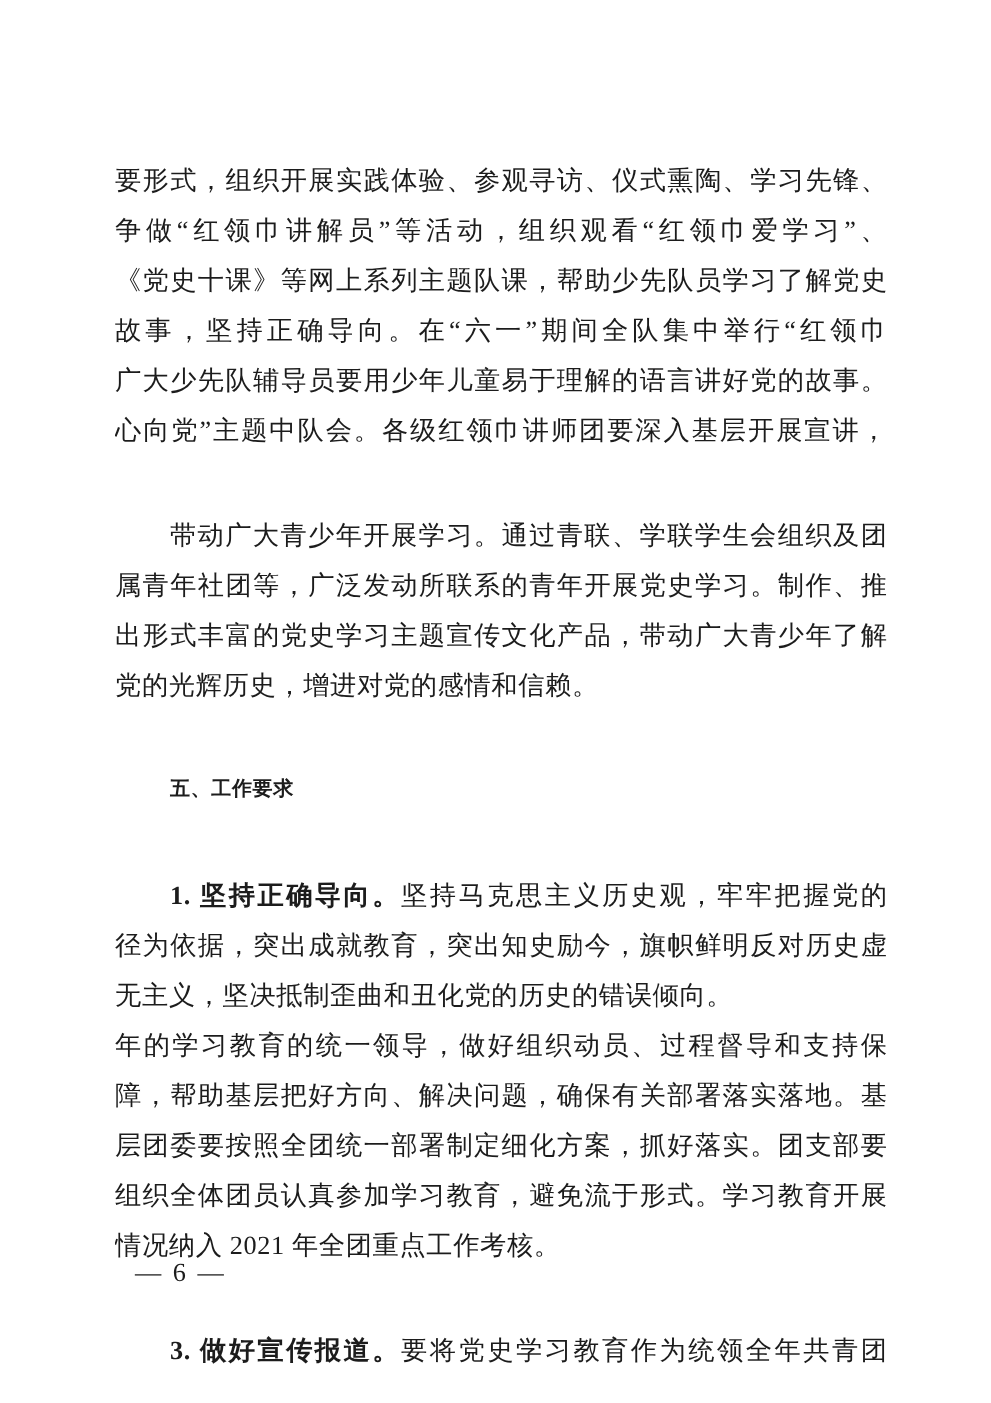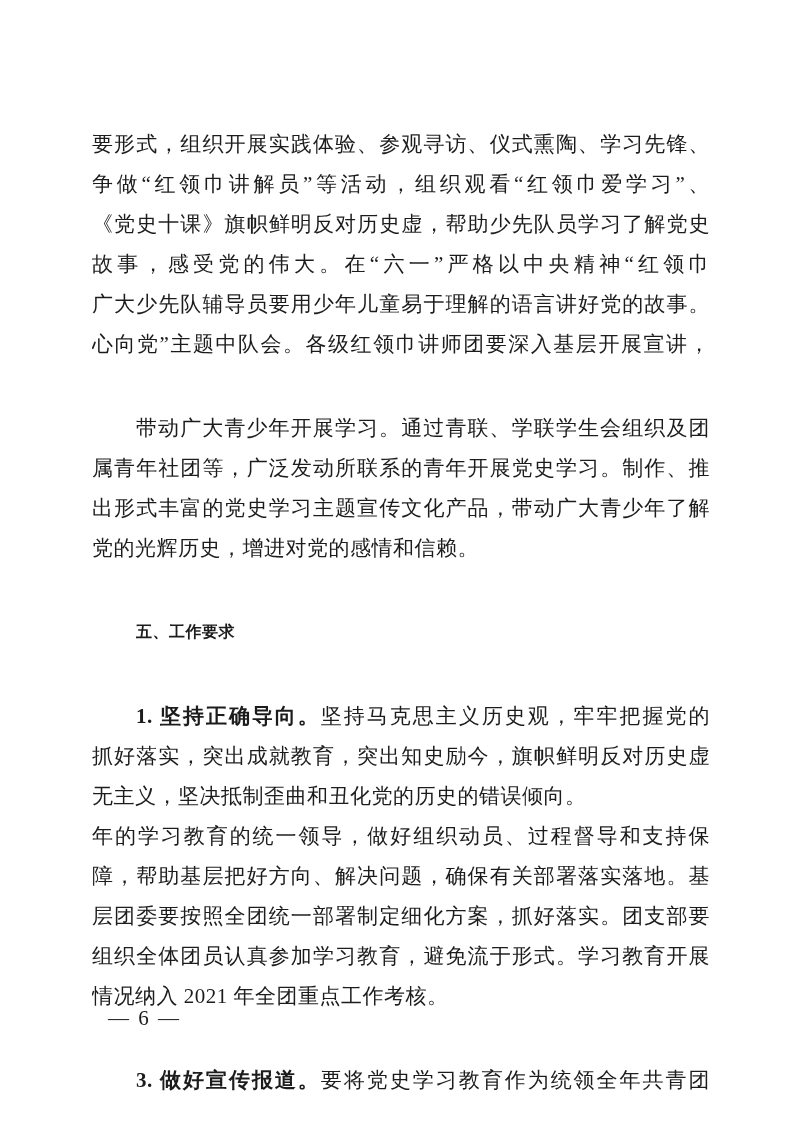--- a/index.html
+++ b/index.html
@@ -59,31 +59,31 @@
     color: #1c1c1c;
   }
 </style>
 </head>
 <body>
 
 <div class="page">
   <div class="text-block">
       <div class="line full">要形式，组织开展实践体验、参观寻访、仪式熏陶、学习先锋、</div>
       <div class="line full">争做“红领巾讲解员”等活动，组织观看“红领巾爱学习”、</div>
-      <div class="line full">《党史十课》旗帜鲜明反对历史虚，帮助少先队员学习了解党史</div>
-      <div class="line full">故事，感受党的伟大。在“六一”严格以中央精神“红领巾</div>
+      <div class="line full">《党史十课》等网上系列主题队课，帮助少先队员学习了解党史</div>
+      <div class="line full">故事，坚持正确导向。在“六一”期间全队集中举行“红领巾</div>
       <div class="line full">广大少先队辅导员要用少年儿童易于理解的语言讲好党的故事。</div>
       <div class="line full">心向党”主题中队会。各级红领巾讲师团要深入基层开展宣讲，</div>
       <div class="line indent full">带动广大青少年开展学习。通过青联、学联学生会组织及团</div>
       <div class="line full">属青年社团等，广泛发动所联系的青年开展党史学习。制作、推</div>
       <div class="line full">出形式丰富的党史学习主题宣传文化产品，带动广大青少年了解</div>
       <div class="line">党的光辉历史，增进对党的感情和信赖。</div>
       <div class="line heading indent">五、工作要求</div>
       <div class="line indent full"><b>1. 坚持正确导向。</b>坚持马克思主义历史观，牢牢把握党的</div>
-      <div class="line full">抓好落实，突出成就教育，突出知史励今，旗帜鲜明反对历史虚</div>
+      <div class="line full">径为依据，突出成就教育，突出知史励今，旗帜鲜明反对历史虚</div>
       <div class="line">无主义，坚决抵制歪曲和丑化党的历史的错误倾向。</div>
       <div class="line full">年的学习教育的统一领导，做好组织动员、过程督导和支持保</div>
       <div class="line full">障，帮助基层把好方向、解决问题，确保有关部署落实落地。基</div>
       <div class="line full">层团委要按照全团统一部署制定细化方案，抓好落实。团支部要</div>
       <div class="line full">组织全体团员认真参加学习教育，避免流于形式。学习教育开展</div>
       <div class="line">情况纳入 2021 年全团重点工作考核。</div>
       <div class="line indent full"><b>3. 做好宣传报道。</b>要将党史学习教育作为统领全年共青团</div>
     </div>
   <div class="footer">— 6 —</div>
 </div>

